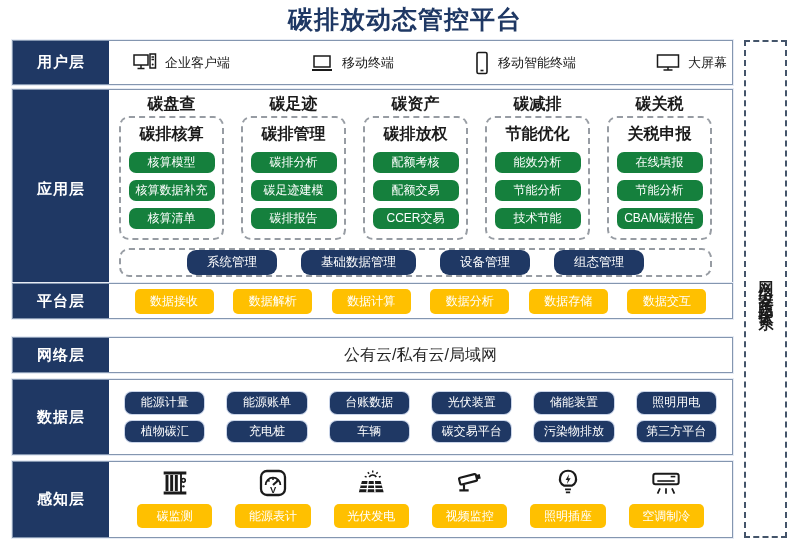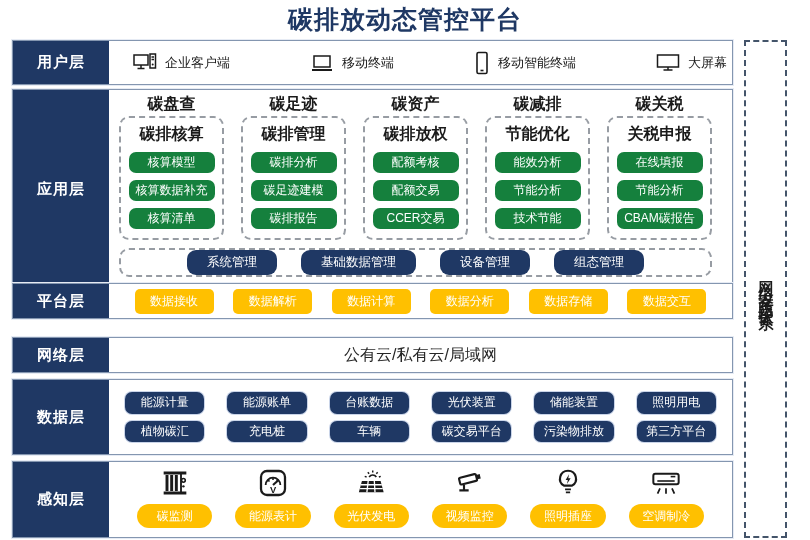--- a/index.html
+++ b/index.html
@@ -60,21 +60,21 @@
   .data-pill { background: #1F3864; color: #fff; font-size: 12px; border-radius: 7px;
     display: flex; align-items: center; justify-content: center; white-space: nowrap;
     box-shadow: 0 0 0 1px #c9d4e8; }
 
   
   .sense-grid { height: 100%; display: grid; grid-template-columns: repeat(6, 1fr);
     column-gap: 23px; padding: 5px 28px 9px; }
   .sense-item { display: flex; flex-direction: column; align-items: center; justify-content: space-between; }
   .sense-item svg { display: block; }
   .sense-btn { width: 100%; height: 24px; background: #FFC000; color: #fff; font-size: 12px;
-    border-radius: 12px; display: flex; align-items: center; justify-content: center; }
+    border-radius: 5px; display: flex; align-items: center; justify-content: center; }
 
   
   .sidebar { position: absolute; top: 40px; left: 744px; width: 43px; height: 498px;
     border: 2px dashed #44546A; display: flex; align-items: center; justify-content: center; }
   .sidebar-text { writing-mode: vertical-rl; text-orientation: upright; font-size: 15px;
     font-weight: bold; color: #1a1a1a; letter-spacing: 5px; }
 </style>
 </head>
 <body>
 

